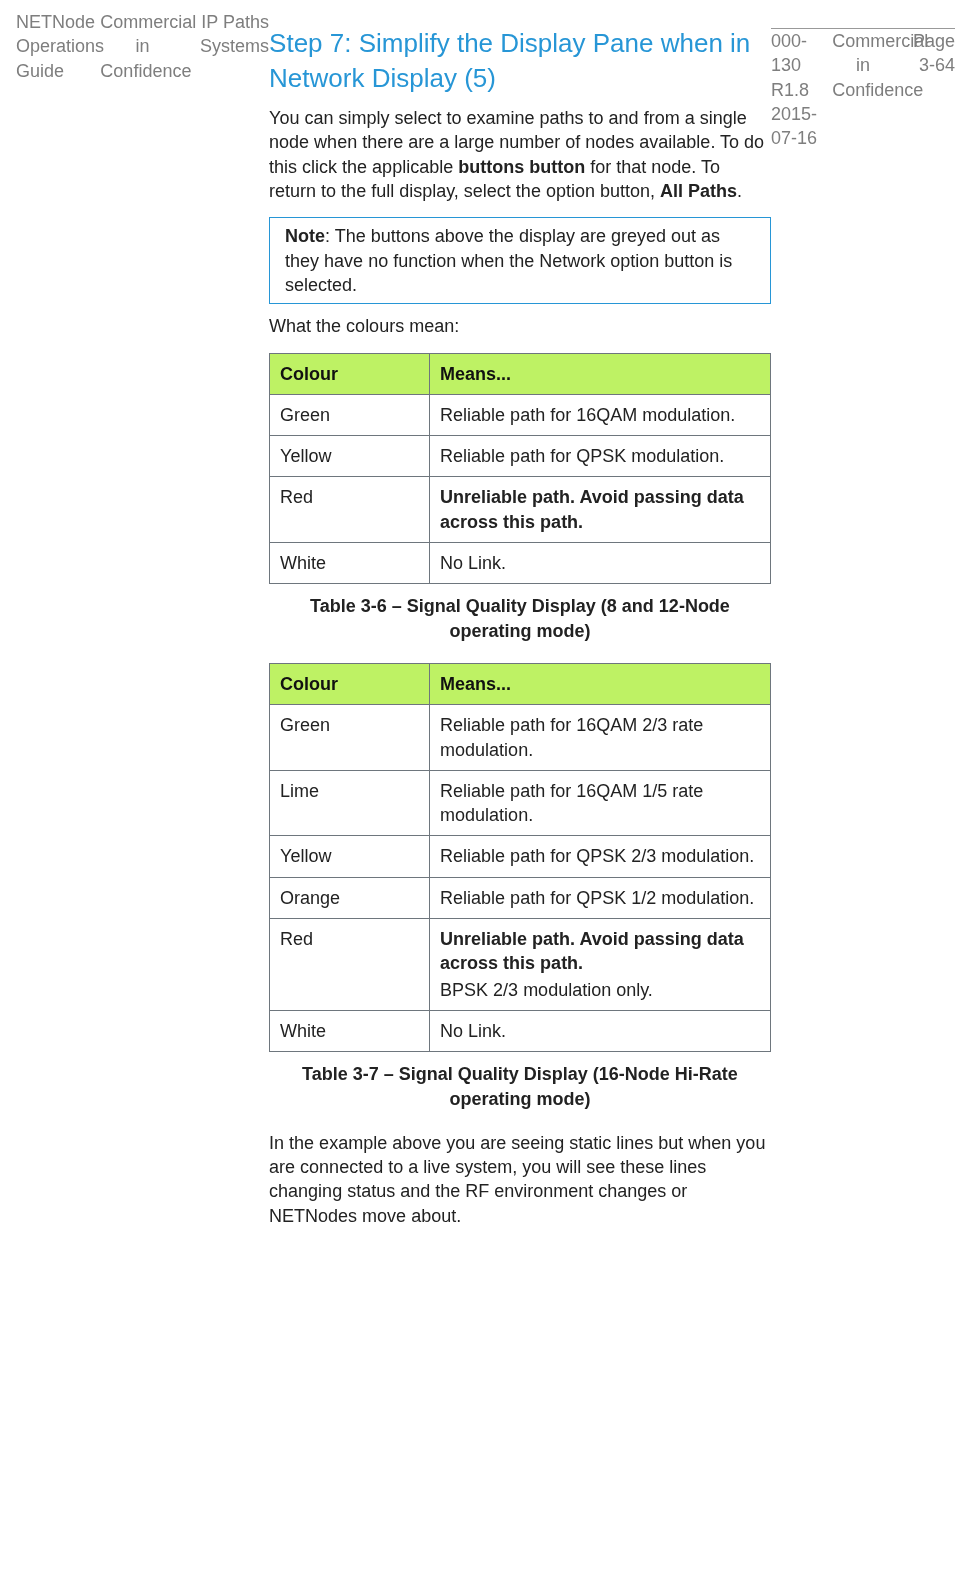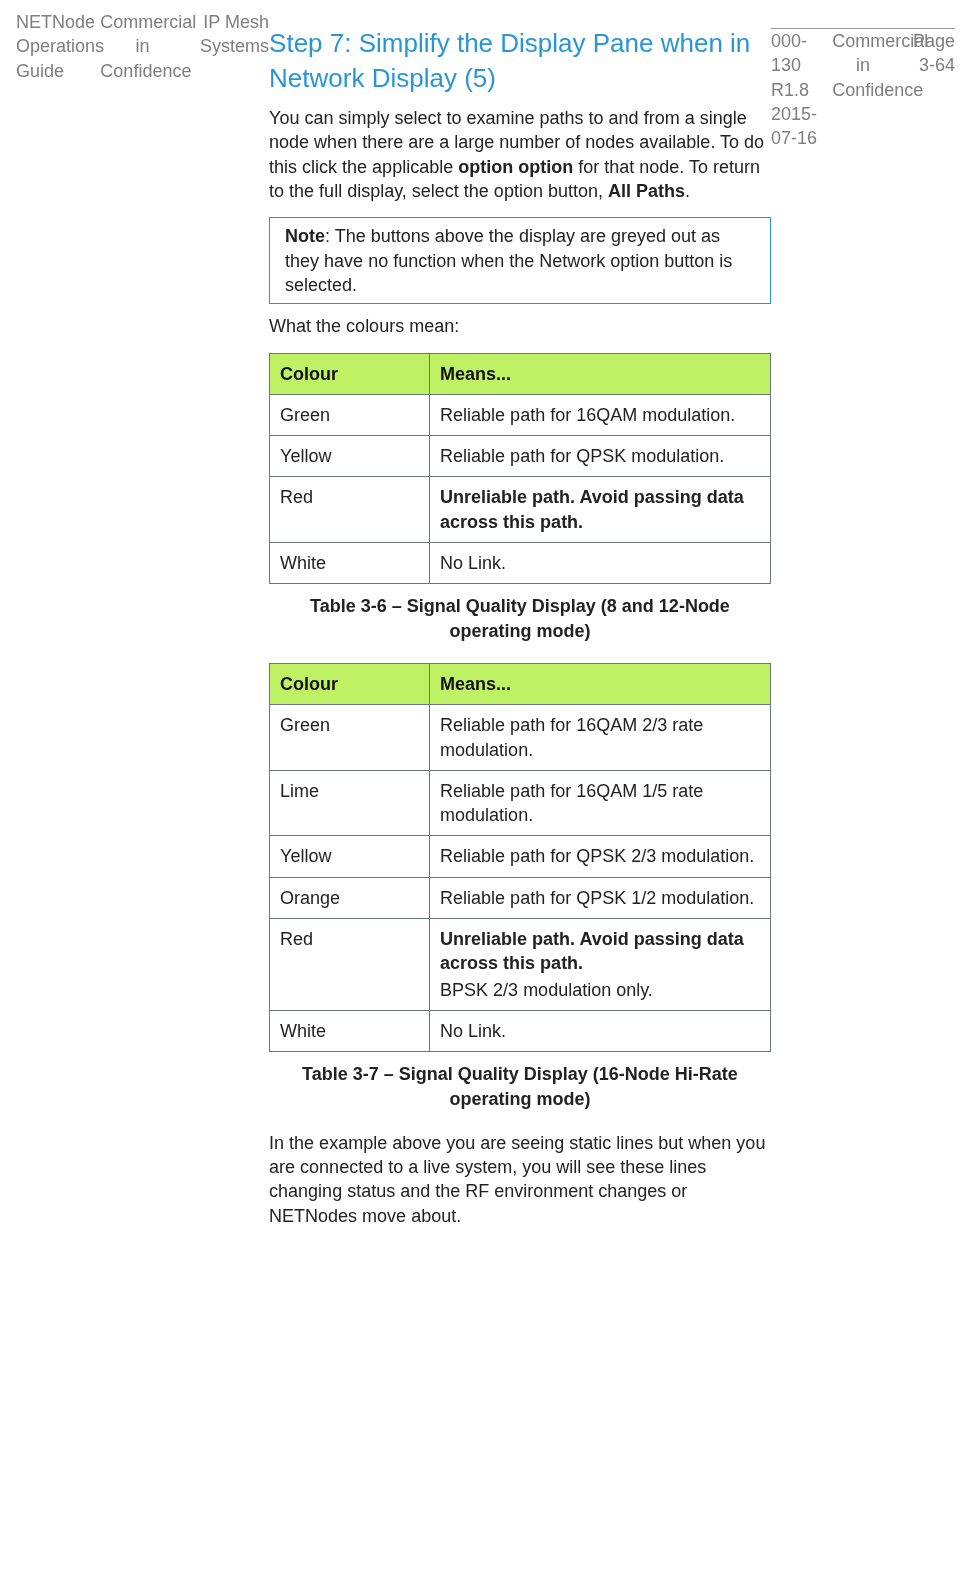--- a/index.html
+++ b/index.html
@@ -75,30 +75,30 @@
 <body>
 
 <div class="page">
 
   <div class="hdr">
     <div class="col">NETNode Operations Guide</div>
     <div class="col center">
       <div>Commercial in</div>
       <div>Confidence</div>
     </div>
-    <div class="col right">IP Mesh Systems</div>
+    <div class="col right">IP Paths Systems</div>
   </div>
   <hr class="rule">
 
   <div class="content">
 
     <h2 class="step-title">Step 7: Simplify the Display Pane when in Network Display (5)</h2>
 
     <p class="para runtext">
-      <span>You can simply select to examine paths to and from a single node when there are a large number of nodes available. To do this click the applicable </span><b>option option</b><span> for that node. To return to the full display, select the option button, </span><b>All Paths</b><span>.</span>
+      <span>You can simply select to examine paths to and from a single node when there are a large number of nodes available. To do this click the applicable </span><b>buttons button</b><span> for that node. To return to the full display, select the option button, </span><b>All Paths</b><span>.</span>
     </p>
 
     <div class="note-box">
       <span class="note-label">Note</span><span>: The buttons above the display are greyed out as they have no function when the Network option button is selected.</span>
     </div>
 
     <p class="para">What the colours mean:</p>
 
     <table class="data">
       <thead>

